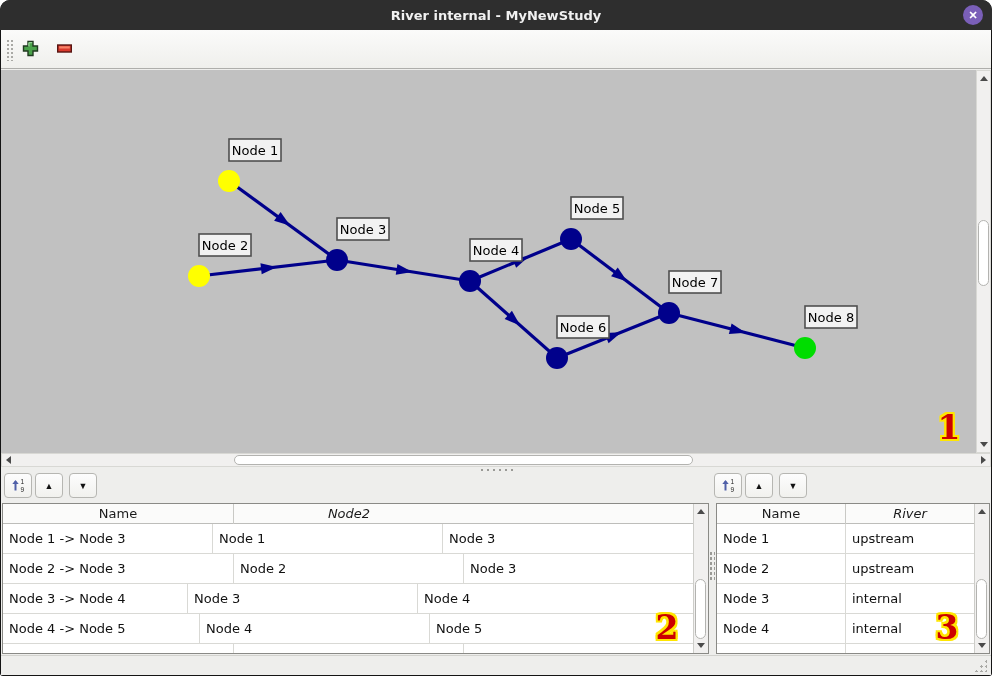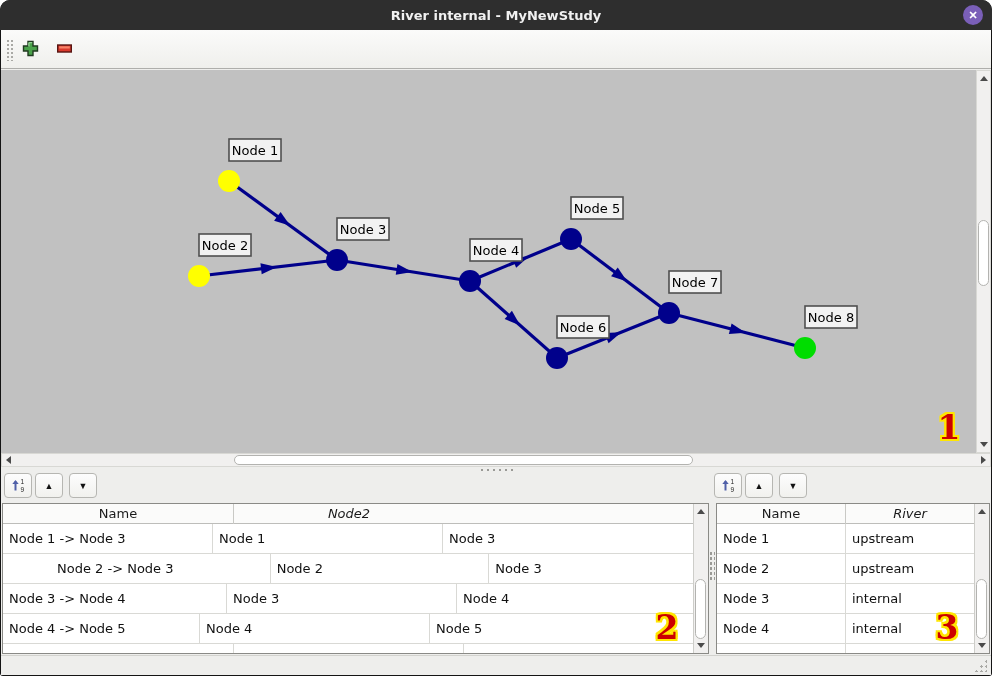--- a/index.html
+++ b/index.html
@@ -264,26 +264,26 @@
         <div class="th" style="width: 231px;">Name</div>
         <div class="th" style="width: 230px;">Node2</div>
       </div>
     <div class="tbody" id="links-body" style="height:129px;">
         <div class="tr">
           <div class="td" style="width: 210px;">Node 1 -&gt; Node 3</div>
           <div class="td" style="width: 230px;">Node 1</div>
           <div class="td" style="width: 230px;">Node 3</div>
         </div>
         <div class="tr">
-          <div class="td" style="width: 231px; margin-left: 48px;">Node 2 -&gt; Node 3</div>
+          <div class="td" style="width: 231px;">Node 2 -&gt; Node 3</div>
           <div class="td" style="width: 230px;">Node 2</div>
           <div class="td" style="width: 230px;">Node 3</div>
         </div>
         <div class="tr">
-          <div class="td" style="width: 224px;">Node 3 -&gt; Node 4</div>
+          <div class="td" style="width: 185px;">Node 3 -&gt; Node 4</div>
           <div class="td" style="width: 230px;">Node 3</div>
           <div class="td" style="width: 230px;">Node 4</div>
         </div>
         <div class="tr">
           <div class="td" style="width: 197px;">Node 4 -&gt; Node 5</div>
           <div class="td" style="width: 230px;">Node 4</div>
           <div class="td" style="width: 230px;">Node 5</div>
         </div>
         <div class="tr">
           <div class="td" style="width: 231px;"></div>

